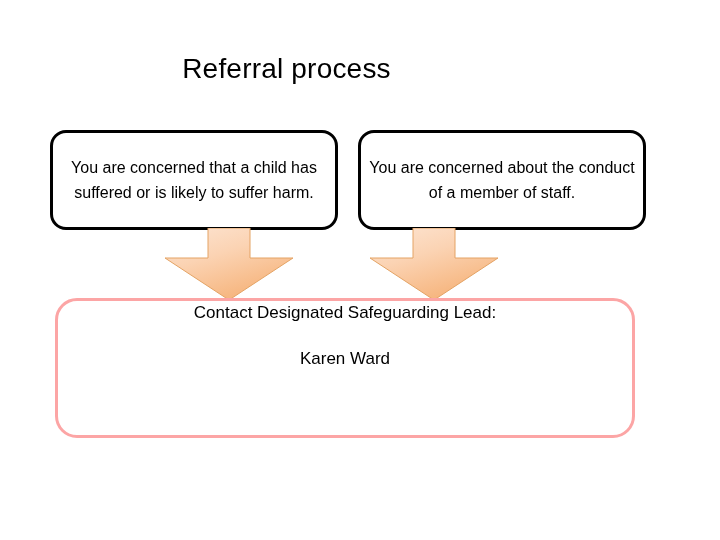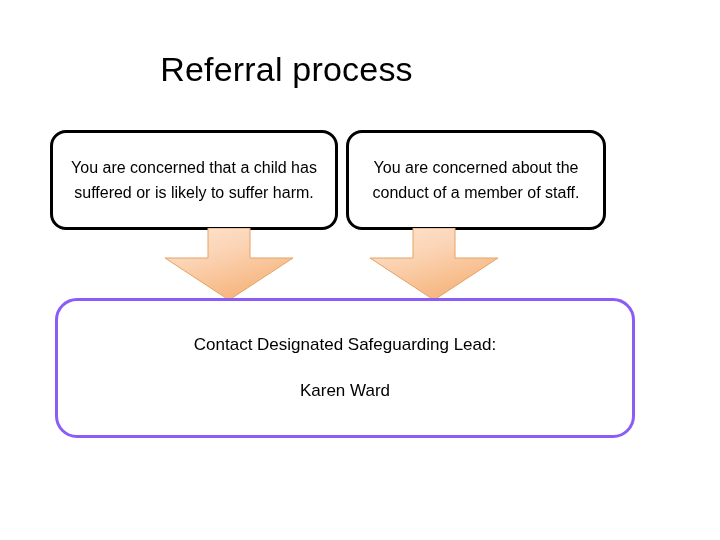--- a/index.html
+++ b/index.html
@@ -20,21 +20,21 @@
     background: #ffffff;
   }
 
   
   #slide-title {
     position: absolute;
     left: 0;
     top: 48px;
     width: 573px;
     text-align: center;
-    font-size: 34px;
+    font-size: 28px;
     line-height: 42px;
     color: #000000;
     font-weight: 400;
     letter-spacing: 0.2px;
     white-space: nowrap;
   }
 
   
   .condition-box {
     position: absolute;
@@ -54,49 +54,49 @@
     text-align: center;
     font-size: 16px;
     line-height: 25px;
     color: #000000;
   }
   #condition-box-1 {
     left: 50px;
     width: 288px;
   }
   #condition-box-2 {
-    left: 346px;
-    width: 260px;
+    left: 358px;
+    width: 288px;
   }
 
   
   .flow-arrow {
     position: absolute;
     top: 228px;
     width: 132px;
     height: 74px;
   }
   #flow-arrow-1 { left: 163px; }
   #flow-arrow-2 { left: 368px; }
 
   
   #action-box {
     position: absolute;
     left: 55px;
     top: 298px;
     width: 580px;
     height: 140px;
     box-sizing: border-box;
-    border: 3px solid #8b5cf6;
+    border: 3px solid #fca5a5;
     border-radius: 22px;
     background: #ffffff;
     display: flex;
     flex-direction: column;
     align-items: center;
-    justify-content: center;
+    justify-content: flex-start;
   }
   #action-line-1 {
     font-size: 17px;
     line-height: 24px;
     color: #000000;
     text-align: center;
   }
   #action-line-2 {
     margin-top: 22px;
     font-size: 17px;

